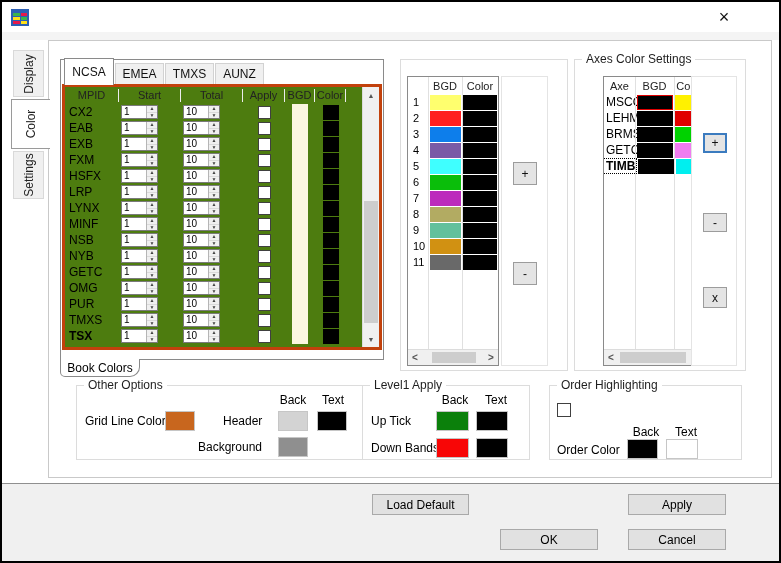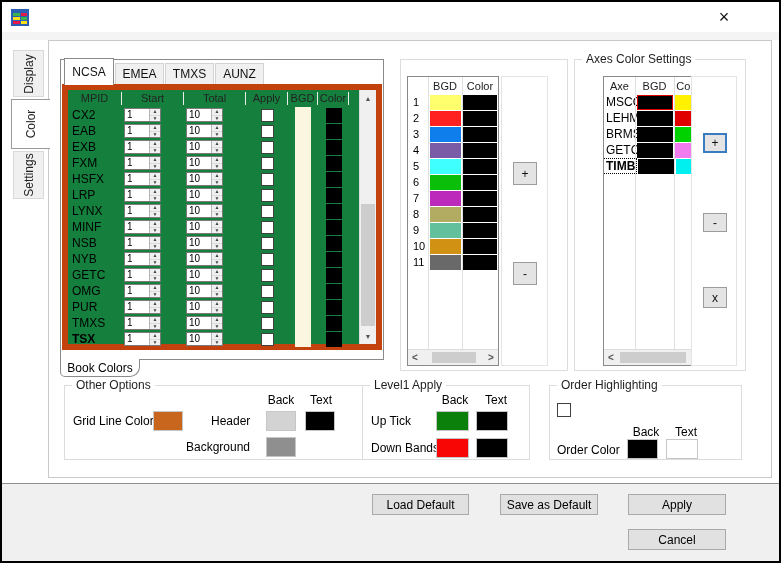--- a/index.html
+++ b/index.html
@@ -23,21 +23,21 @@
 
   .page{position:absolute;left:46px;top:38px;width:724px;height:438px;border:1px solid #c9c9c9;background:#fff}
 
   
   .bcpanel{position:absolute;left:58px;top:57px;width:324px;height:301px;border:1px solid #8a8a8a;background:#fff;z-index:1}
   .btab{position:absolute;left:58px;top:357px;width:80px;height:18px;border:1px solid #8a8a8a;border-top:none;background:#fff;border-radius:0 0 10px 5px;font-size:12px;display:flex;align-items:center;justify-content:center;z-index:3}
   .rtab{position:absolute;top:61px;width:49px;height:22px;background:#f0f0f0;border:1px solid #d2d2d2;font-size:12px;color:#111;display:flex;align-items:center;justify-content:center;z-index:2}
   .rtab.selected{top:56px;height:27px;background:#fff;border:1px solid #8a8a8a;border-bottom:none;z-index:4}
 
   
-  .grid{position:absolute;left:60px;top:82px;width:320px;height:266px;border:6px solid #c2410c;background:#15803d;z-index:2}
+  .grid{position:absolute;left:60px;top:82px;width:320px;height:266px;border:3px solid #c2410c;background:#4d7c0f;z-index:2}
   .ghead{display:flex;height:17px;align-items:center;font-size:11px;color:#222}
   .ghead span{text-align:center;border-right:1px solid #ececec;height:13px;line-height:13px}
   .w-mpid{width:54px}.w-start{width:62px}.w-total{width:62px}.w-apply{width:42px}.w-bgd{width:30px}.w-color{width:31px;overflow:hidden}
   .trow{display:flex;height:16px;align-items:center}
   .c-mpid{width:54px;font-size:12px;padding-left:4px;color:#000;white-space:nowrap}
   .c-mpid.bold{font-weight:bold}
   .c-spin{width:62px;display:flex;padding-left:2px}
   .spinner{display:flex;width:37px;height:14px;border:1px solid #7a7a7a;background:#fff}
   .spin-val{flex:1;font-size:10px;line-height:12px;padding-left:2px;color:#000}
   .spin-btns{width:11px;display:flex;flex-direction:column;border-left:1px solid #b5b5b5}
@@ -787,21 +787,21 @@
         <span class="harrow right">&gt;</span>
       </div>
     </div>
     <div class="btnpanel" style="left:116px;top:16px;width:46px;height:290px">
       <button class="sqbtn focused" style="top:56px;height:20px">+</button>
       <button class="sqbtn" style="top:136px;height:19px">-</button>
       <button class="sqbtn" style="top:210px;height:21px">x</button>
     </div>
   </div>
 
-  <div class="group" style="left:62px;top:383px;width:300px;height:75px">
+  <div class="group" style="left:74px;top:383px;width:300px;height:75px">
     <span class="glabel">Other Options</span>
     <span class="flabel" style="left:8px;top:28px">Grid Line Color</span>
     <div class="cswatch" style="left: 88px; top: 25px; width: 30px; height: 20px; background: rgb(200, 102, 30);"></div>
     <span class="flabel" style="left:198px;top:7px;width:36px;text-align:center">Back</span>
     <span class="flabel" style="left:238px;top:7px;width:36px;text-align:center">Text</span>
     <span class="flabel" style="left:146px;top:28px">Header</span>
     <div class="cswatch" style="left: 201px; top: 25px; width: 30px; height: 20px; background: rgb(211, 211, 211);"></div>
     <div class="cswatch" style="left: 240px; top: 25px; width: 30px; height: 20px; background: rgb(0, 0, 0);"></div>
     <span class="flabel" style="left:121px;top:54px">Background</span>
     <div class="cswatch" style="left: 201px; top: 51px; width: 30px; height: 20px; background: rgb(143, 143, 143);"></div>
@@ -824,18 +824,18 @@
     <div class="checkbox" style="position:absolute;left:7px;top:17px;width:14px;height:14px"></div>
     <span class="flabel" style="left:78px;top:39px;width:36px;text-align:center">Back</span>
     <span class="flabel" style="left:118px;top:39px;width:36px;text-align:center">Text</span>
     <span class="flabel" style="left:7px;top:57px">Order Color</span>
     <div class="cswatch" style="left: 77px; top: 53px; width: 31px; height: 20px; background: rgb(0, 0, 0);"></div>
     <div class="cswatch" style="left: 116px; top: 53px; width: 32px; height: 20px; background: rgb(255, 255, 255);"></div>
   </div>
 
   <div class="footer">
     <button class="btn" style="left:370px;top:10px;width:97px">Load Default</button>
-    <button class="btn" style="left:498px;top:10px;width:98px">Save as Default</button>
     <button class="btn" style="left:626px;top:10px;width:98px">Apply</button>
+    <button class="btn" style="left:498px;top:45px;width:98px">OK</button>
     <button class="btn" style="left:626px;top:45px;width:98px">Cancel</button>
   </div>
 
 </div>
 
 </body></html>

